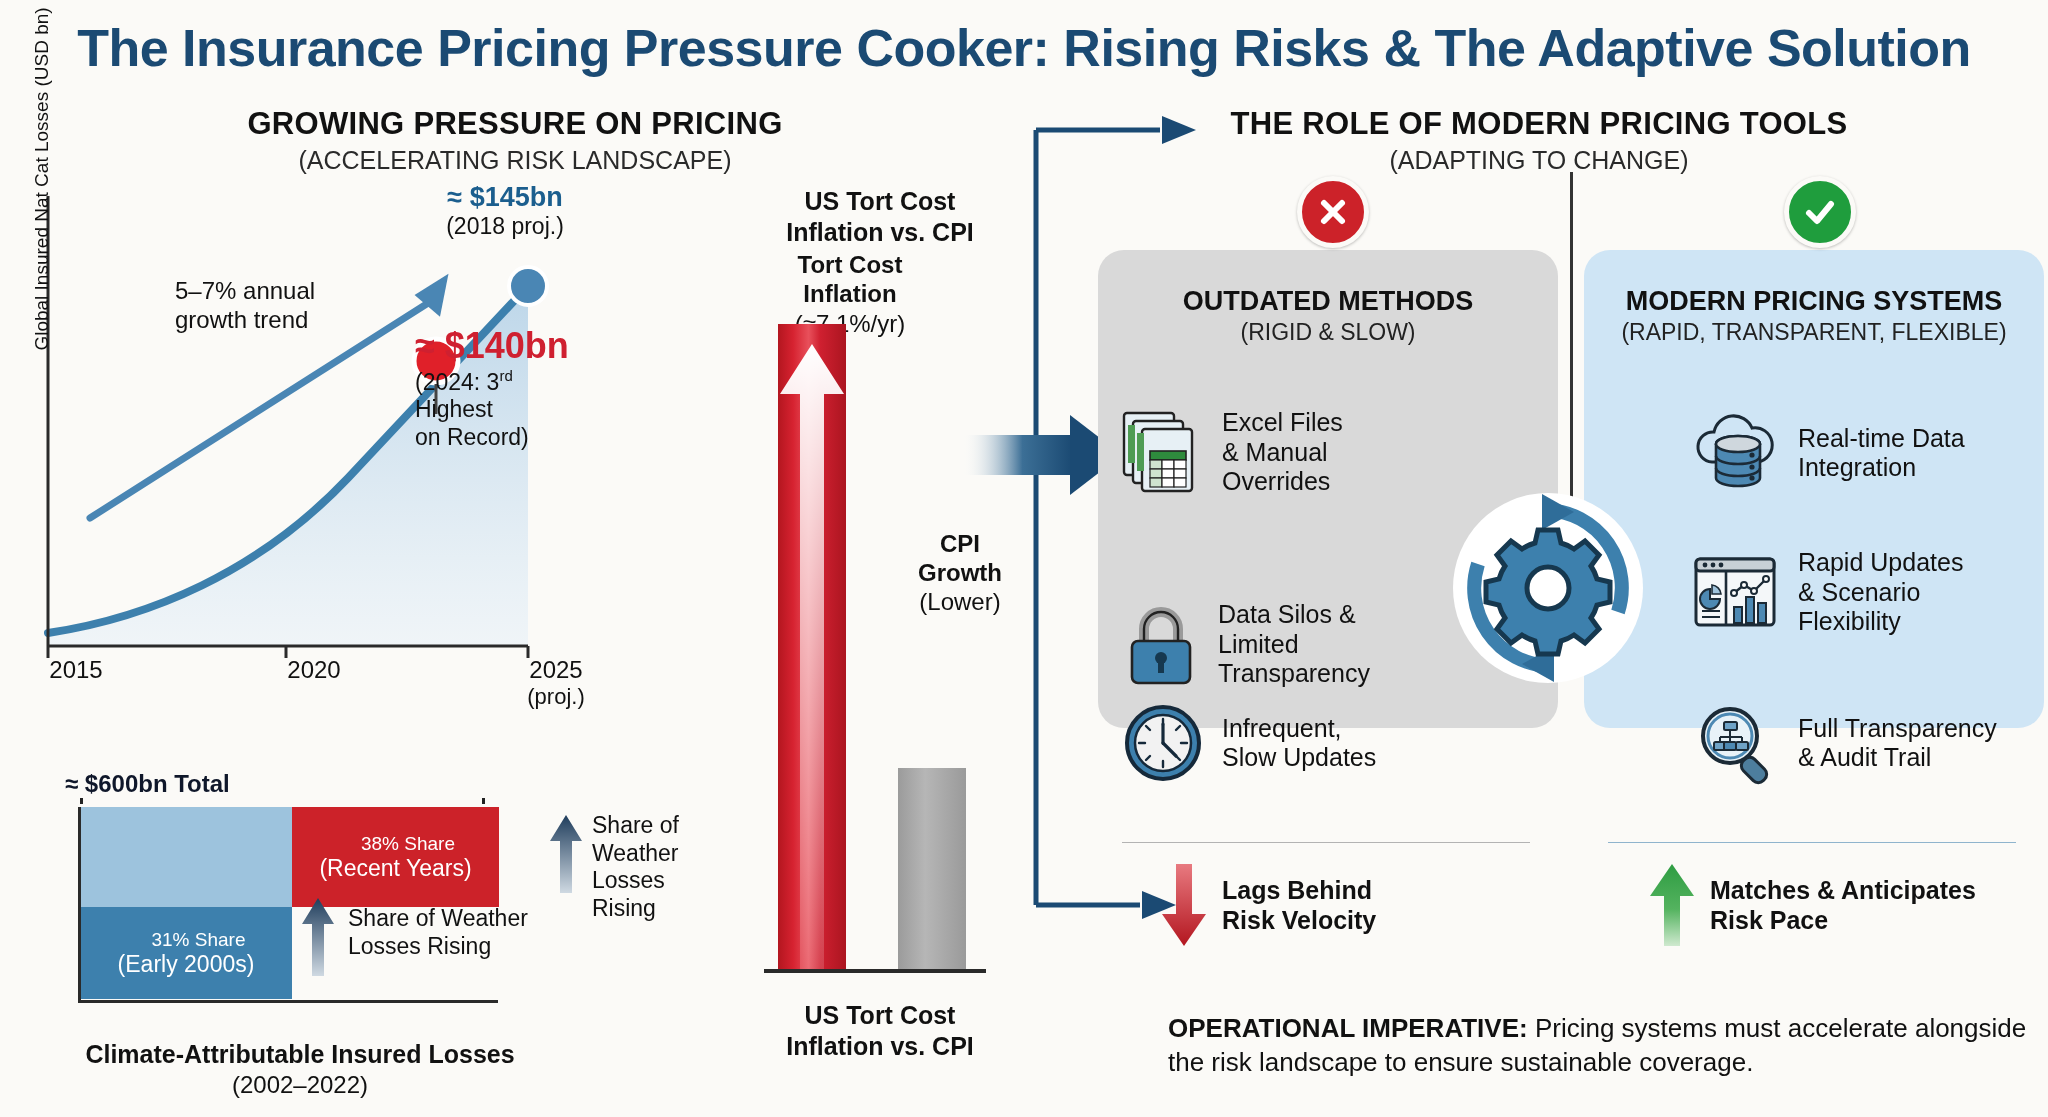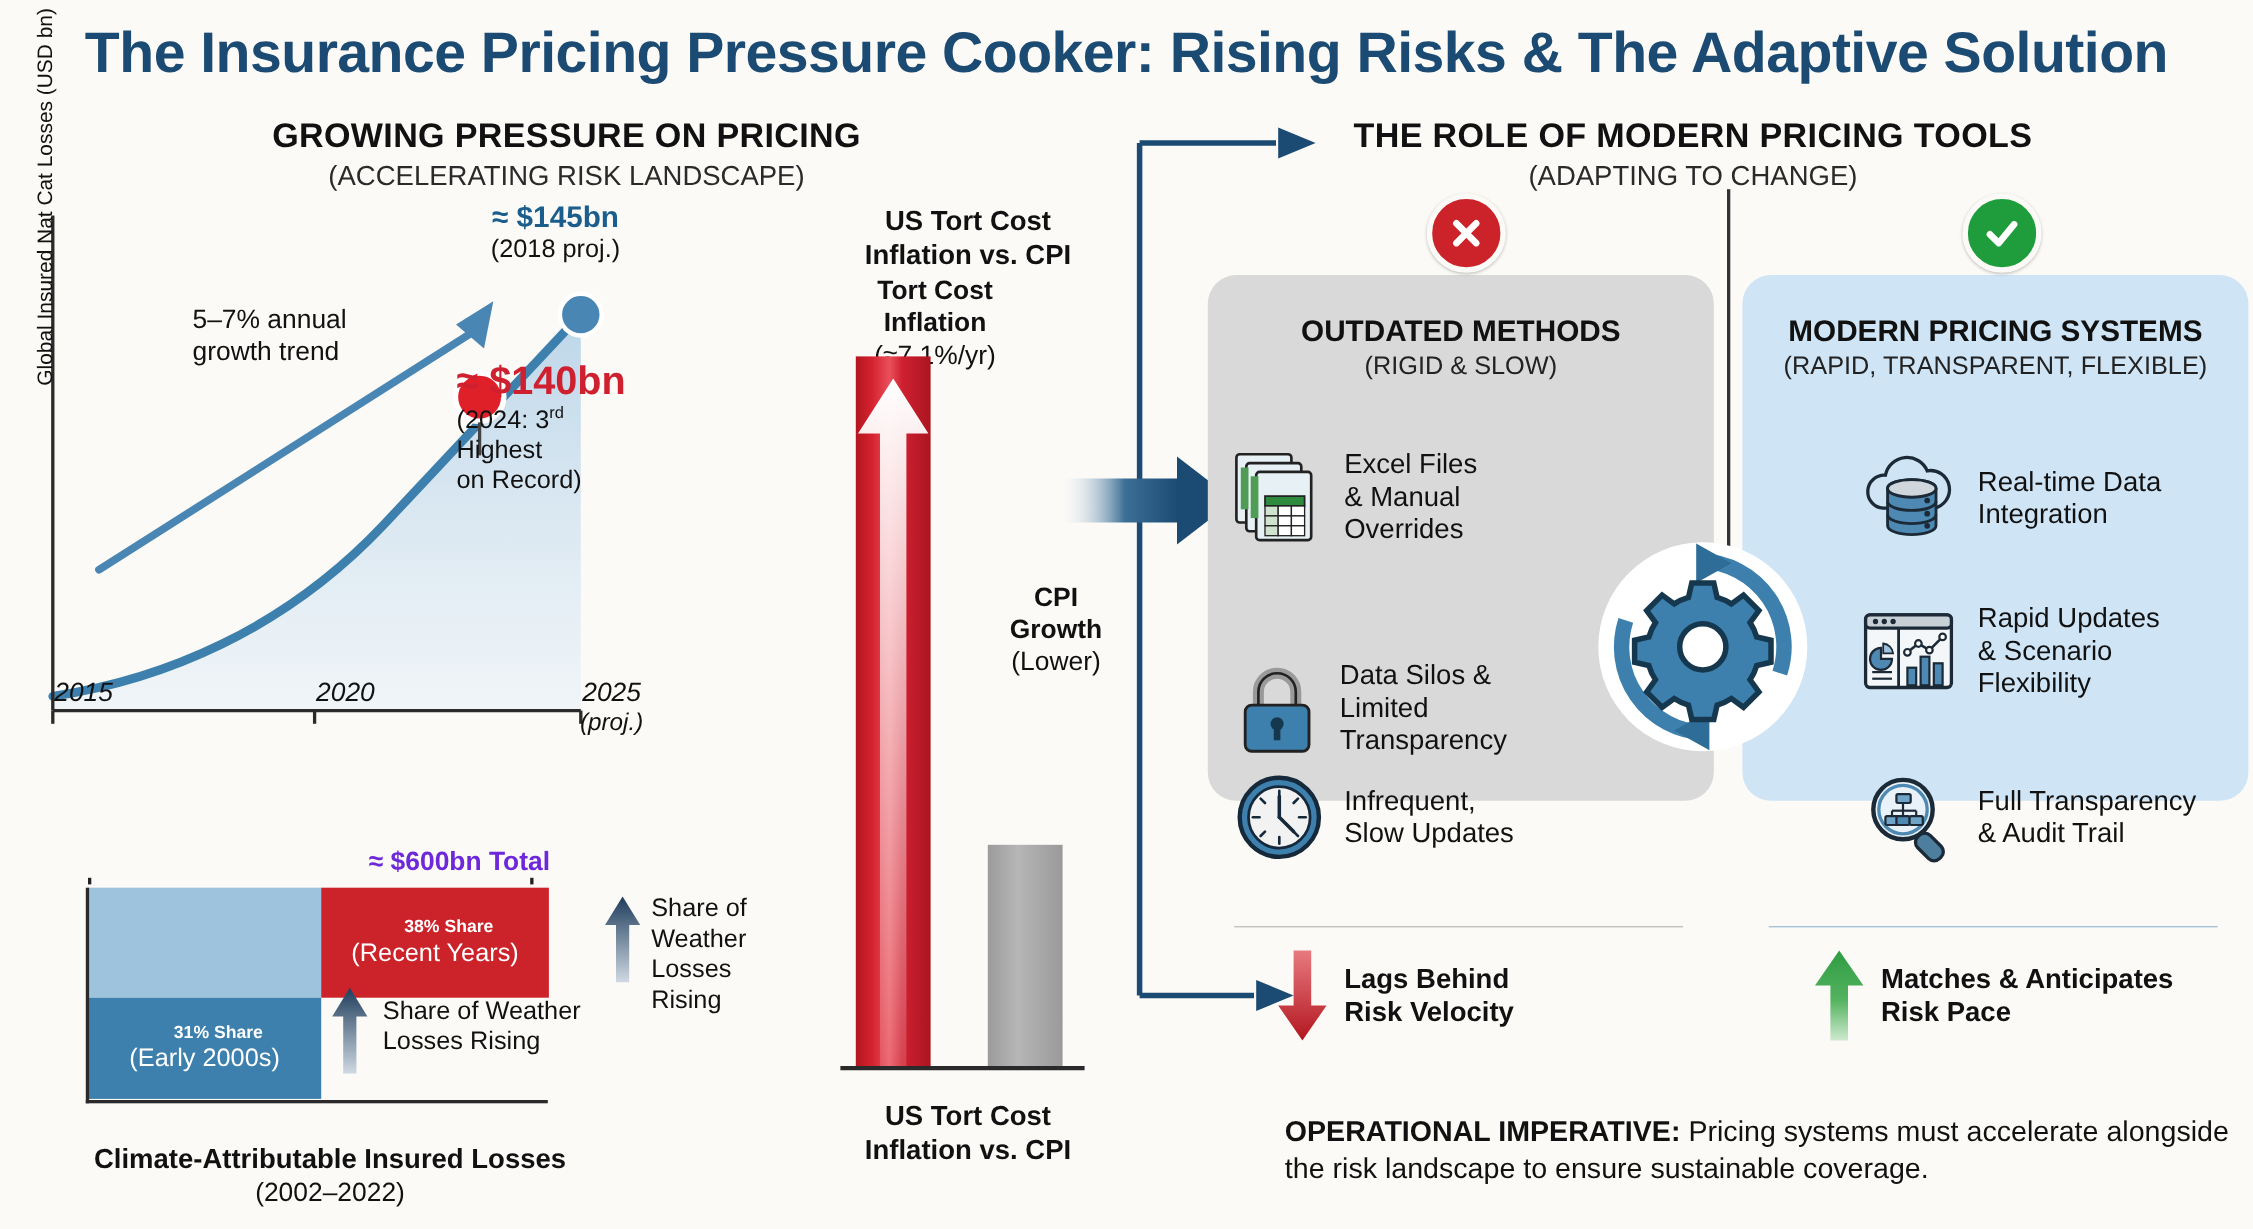--- a/index.html
+++ b/index.html
@@ -30,21 +30,21 @@
   #right-heading{left:1030px;top:106px;width:1018px;}
 
   
   #line-chart{position:absolute;left:28px;top:178px;width:560px;height:420px;}
   #y-axis-label{
     position:absolute;left:-148px;top:168px;width:380px;
     transform:rotate(-90deg);transform-origin:center;
     font-size:19px;color:#111;text-align:center;
   }
   .axis-line{position:absolute;background:#2a2a2a;}
-  #chart-x-labels{position:absolute;left:28px;top:616px;width:700px;height:70px;font-style:italic;}
+  #chart-x-labels{position:absolute;left:28px;top:656px;width:700px;height:70px;}
   .xtick{position:absolute;font-size:24px;color:#111;text-align:center;}
   .xtick .sub{display:block;font-size:22px;}
 
   #ann-growth{
     position:absolute;left:175px;top:276px;
     font-size:24px;line-height:1.22;color:#111;
   }
   #ann-145{
     position:absolute;left:420px;top:182px;width:170px;text-align:center;
   }
@@ -54,31 +54,31 @@
     position:absolute;left:415px;top:325px;width:180px;
   }
   #ann-140 .big{font-size:36px;font-weight:bold;color:#cf2030;white-space:nowrap;}
   #ann-140 .sub{font-size:23px;color:#111;line-height:1.2;}
   #ann-140 .sub sup{font-size:15px;}
 
   
   #stack-chart{position:absolute;left:65px;top:765px;width:470px;height:250px;}
   #stack-total{
     position:absolute;left:65px;top:770px;width:435px;
-    text-align:right;font-size:24px;font-weight:bold;color:#6d28d9;
+    text-align:left;font-size:24px;font-weight:bold;color:#0f172a;
     background:#fbfaf7;z-index:3;
   }
   .bracket{position:absolute;border-top:3px solid #222;}
   .bracket-tick{position:absolute;width:3px;background:#222;}
   .stack-cell{position:absolute;}
   .stack-cell .lbl{
     position:absolute;left:0;right:0;top:50%;transform:translateY(-50%);
     text-align:center;color:#fff;
   }
-  .stack-cell .lbl .b{display:block;font-size:16px;font-weight:bold;padding-left:25px;}
+  .stack-cell .lbl .b{display:block;font-size:19px;font-weight:normal;padding-left:25px;}
   .stack-cell .lbl .s{display:block;font-size:23px;}
   #stack-caption{
     position:absolute;left:35px;top:1040px;width:530px;text-align:center;
   }
   #stack-caption .c1{font-size:25px;font-weight:bold;color:#111;}
   #stack-caption .c2{font-size:24px;color:#111;margin-top:2px;}
 
   .note-arrow-label{position:absolute;font-size:23px;color:#111;line-height:1.2;}
 
   

